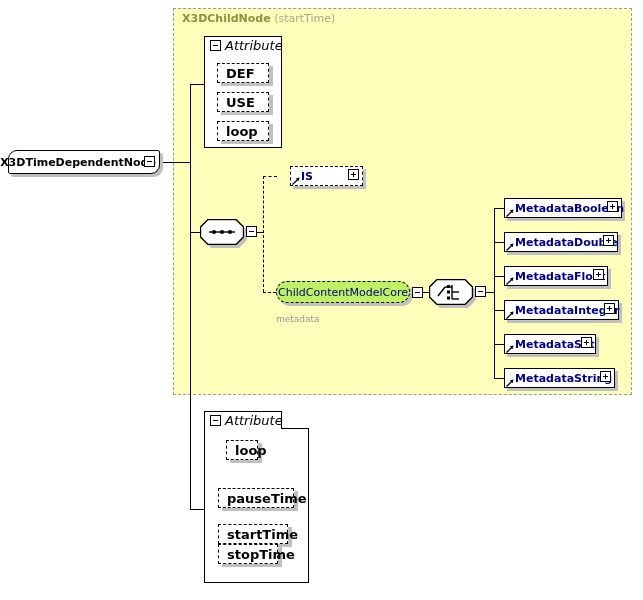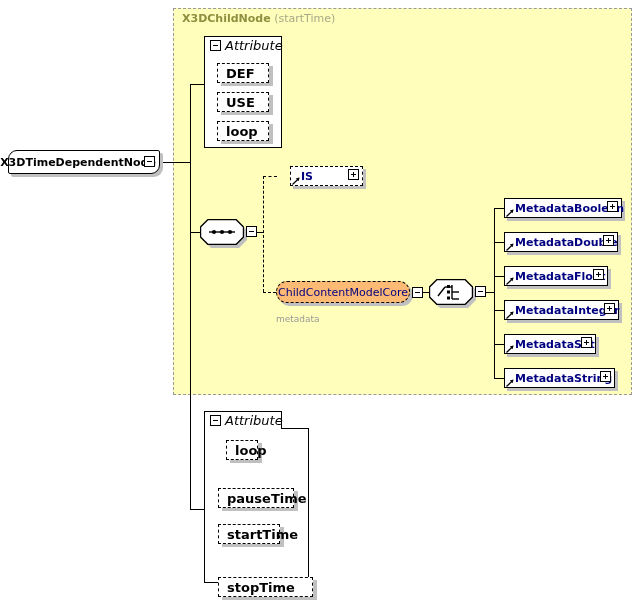--- a/index.html
+++ b/index.html
@@ -120,21 +120,21 @@
   }
 
   
   .groupbox{position:absolute;height:22px;}
   .groupbox .shadow{
     position:absolute;left:3px;top:3px;right:-3px;height:22px;
     background:#c0c0c0;border-radius:11px;
   }
   .groupbox .body{
     position:absolute;left:0;top:0;right:0;height:22px;
-    background:#fdba74;border:1px dashed #000000;border-radius:11px;
+    background:#bef264;border:1px dashed #000000;border-radius:11px;
     box-sizing:border-box;display:flex;align-items:center;justify-content:center;
   }
   .groupbox .label{
     font-size:11px;color:#000080;white-space:nowrap;
   }
   .grouplabel{
     position:absolute;font-size:9px;color:#999999;white-space:nowrap;
   }
 
   
@@ -366,26 +366,26 @@
     <div class="body">
       <span class="label">loop</span>
     </div>
   </div>
   <div class="attrchip" style="left:218px;top:468px;width:76px;margin-top:20px;">
     <div class="shadow"></div>
     <div class="body">
       <span class="label">pauseTime</span>
     </div>
   </div>
-  <div class="attrchip" style="left:218px;top:524px;width:62px;">
+  <div class="attrchip" style="left:218px;top:524px;width:70px;">
     <div class="shadow"></div>
     <div class="body">
       <span class="label">startTime</span>
     </div>
   </div>
-  <div class="attrchip" style="left:218px;top:577px;width:60px;padding-left:35px;">
+  <div class="attrchip" style="left:218px;top:544px;width:60px;">
     <div class="shadow"></div>
     <div class="body">
       <span class="label">stopTime</span>
     </div>
   </div>
 
 </div>
 
 </body></html>

